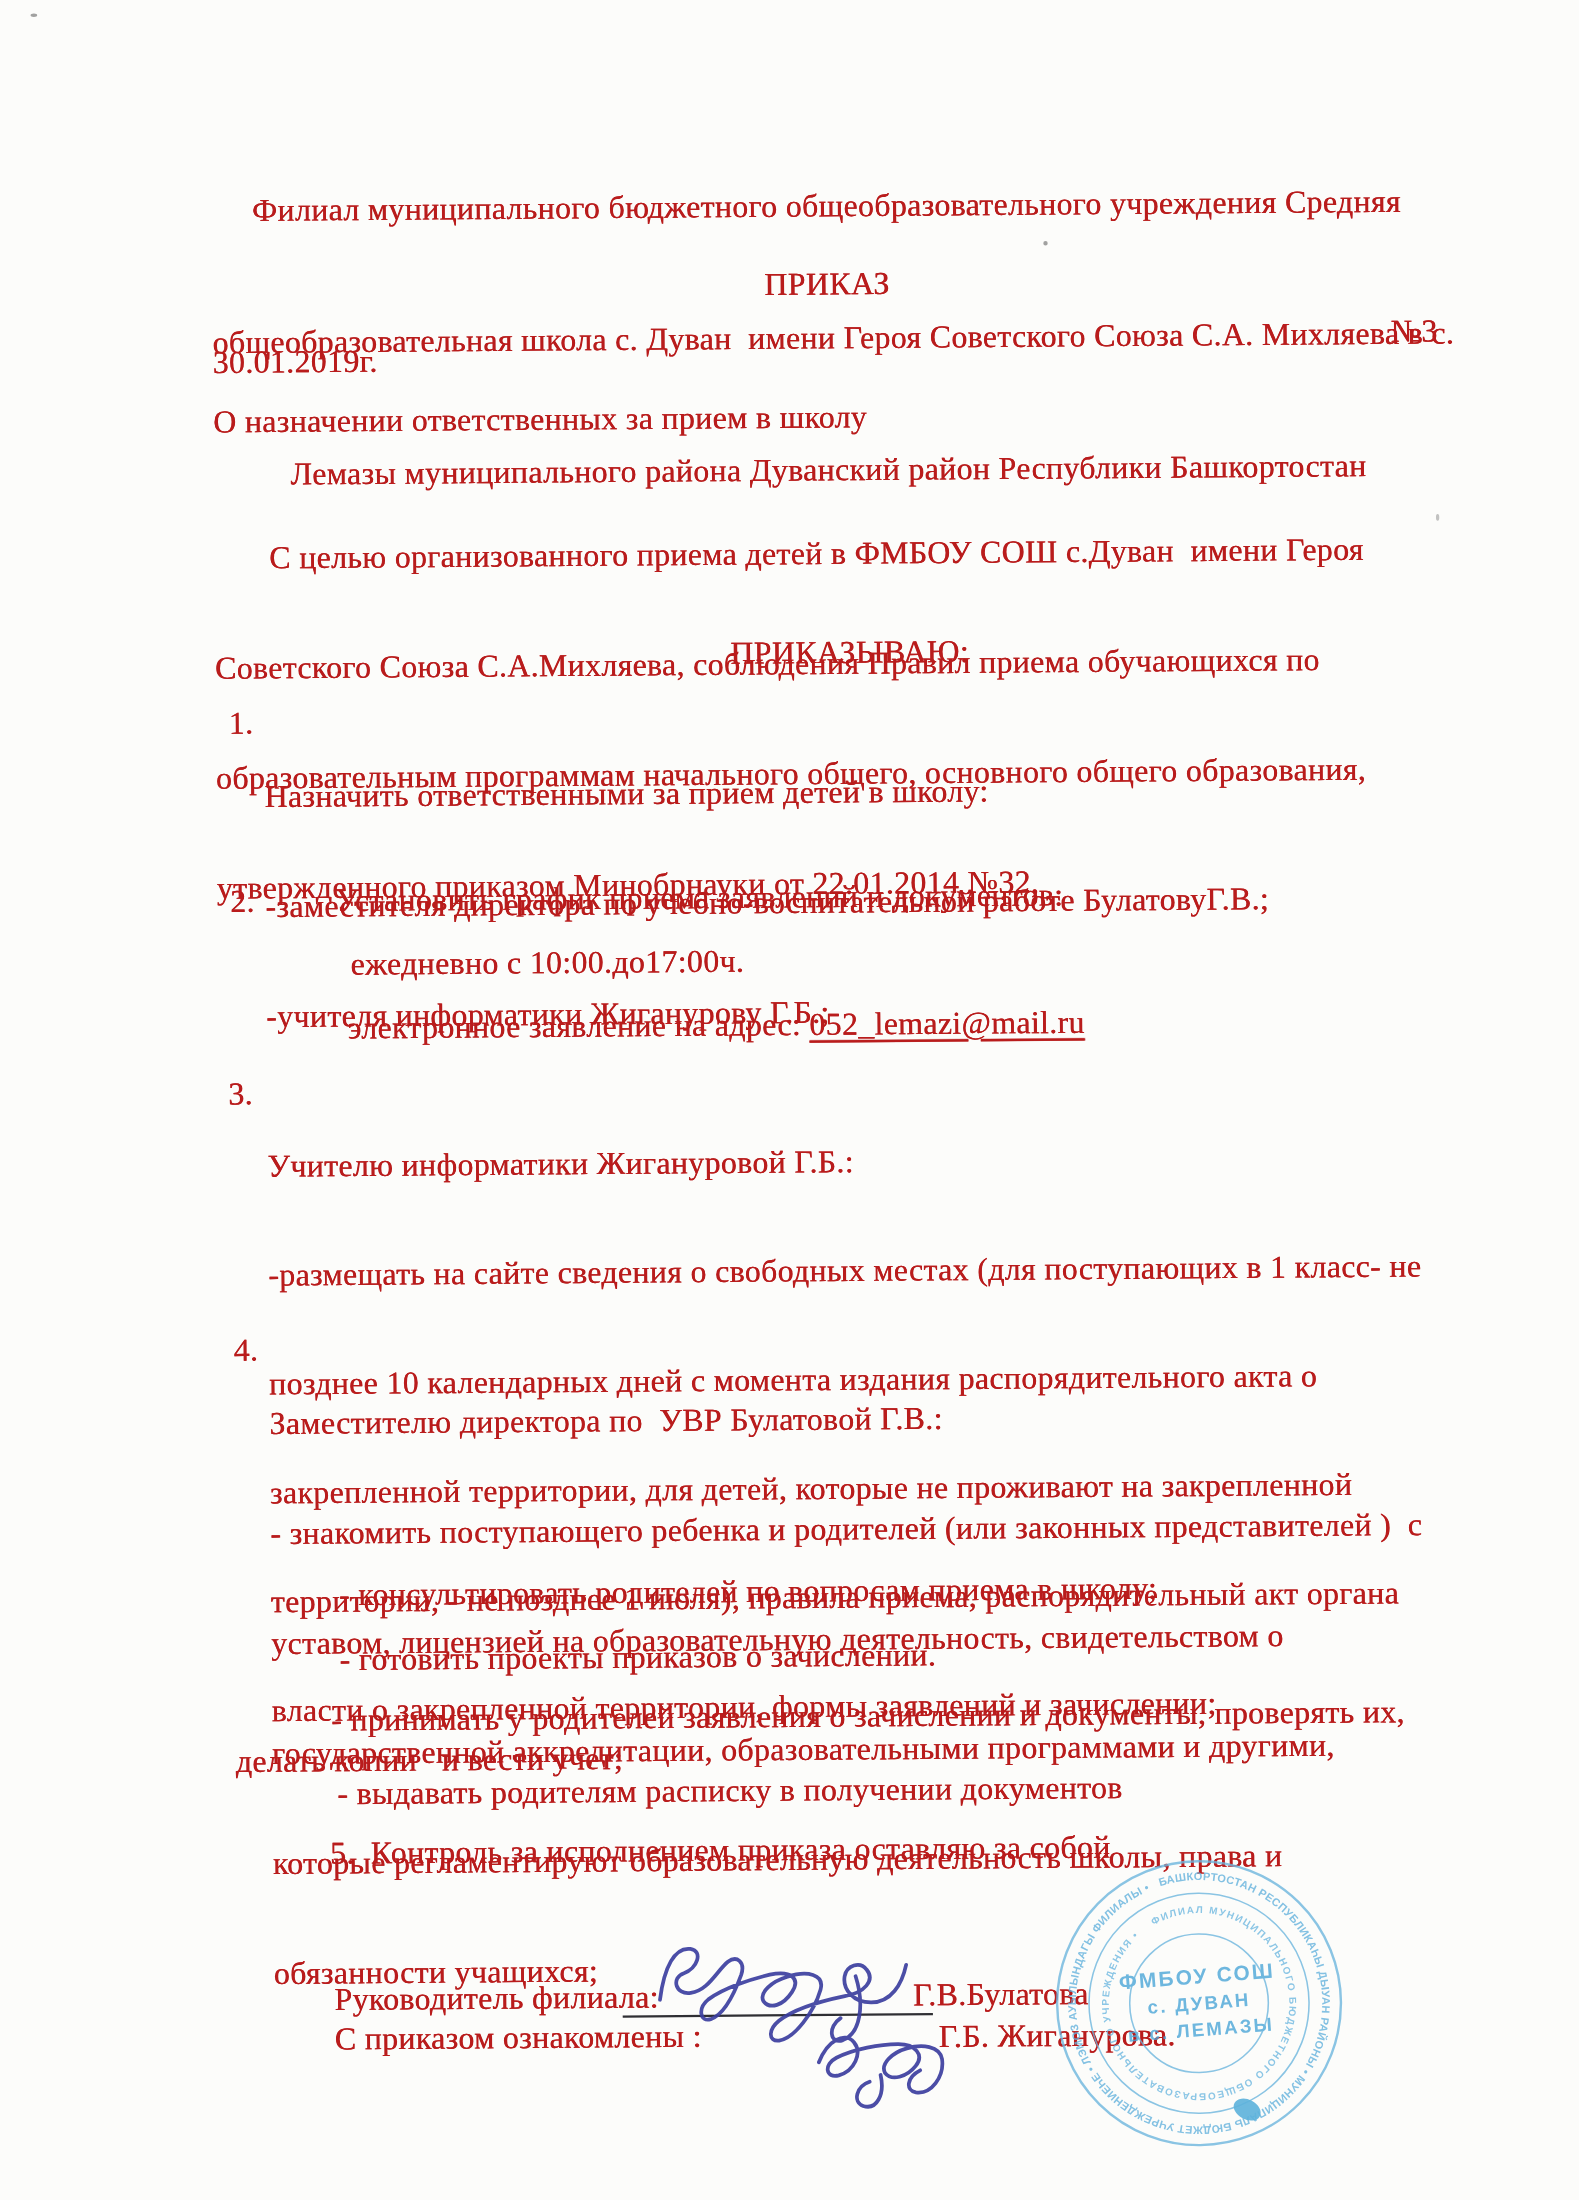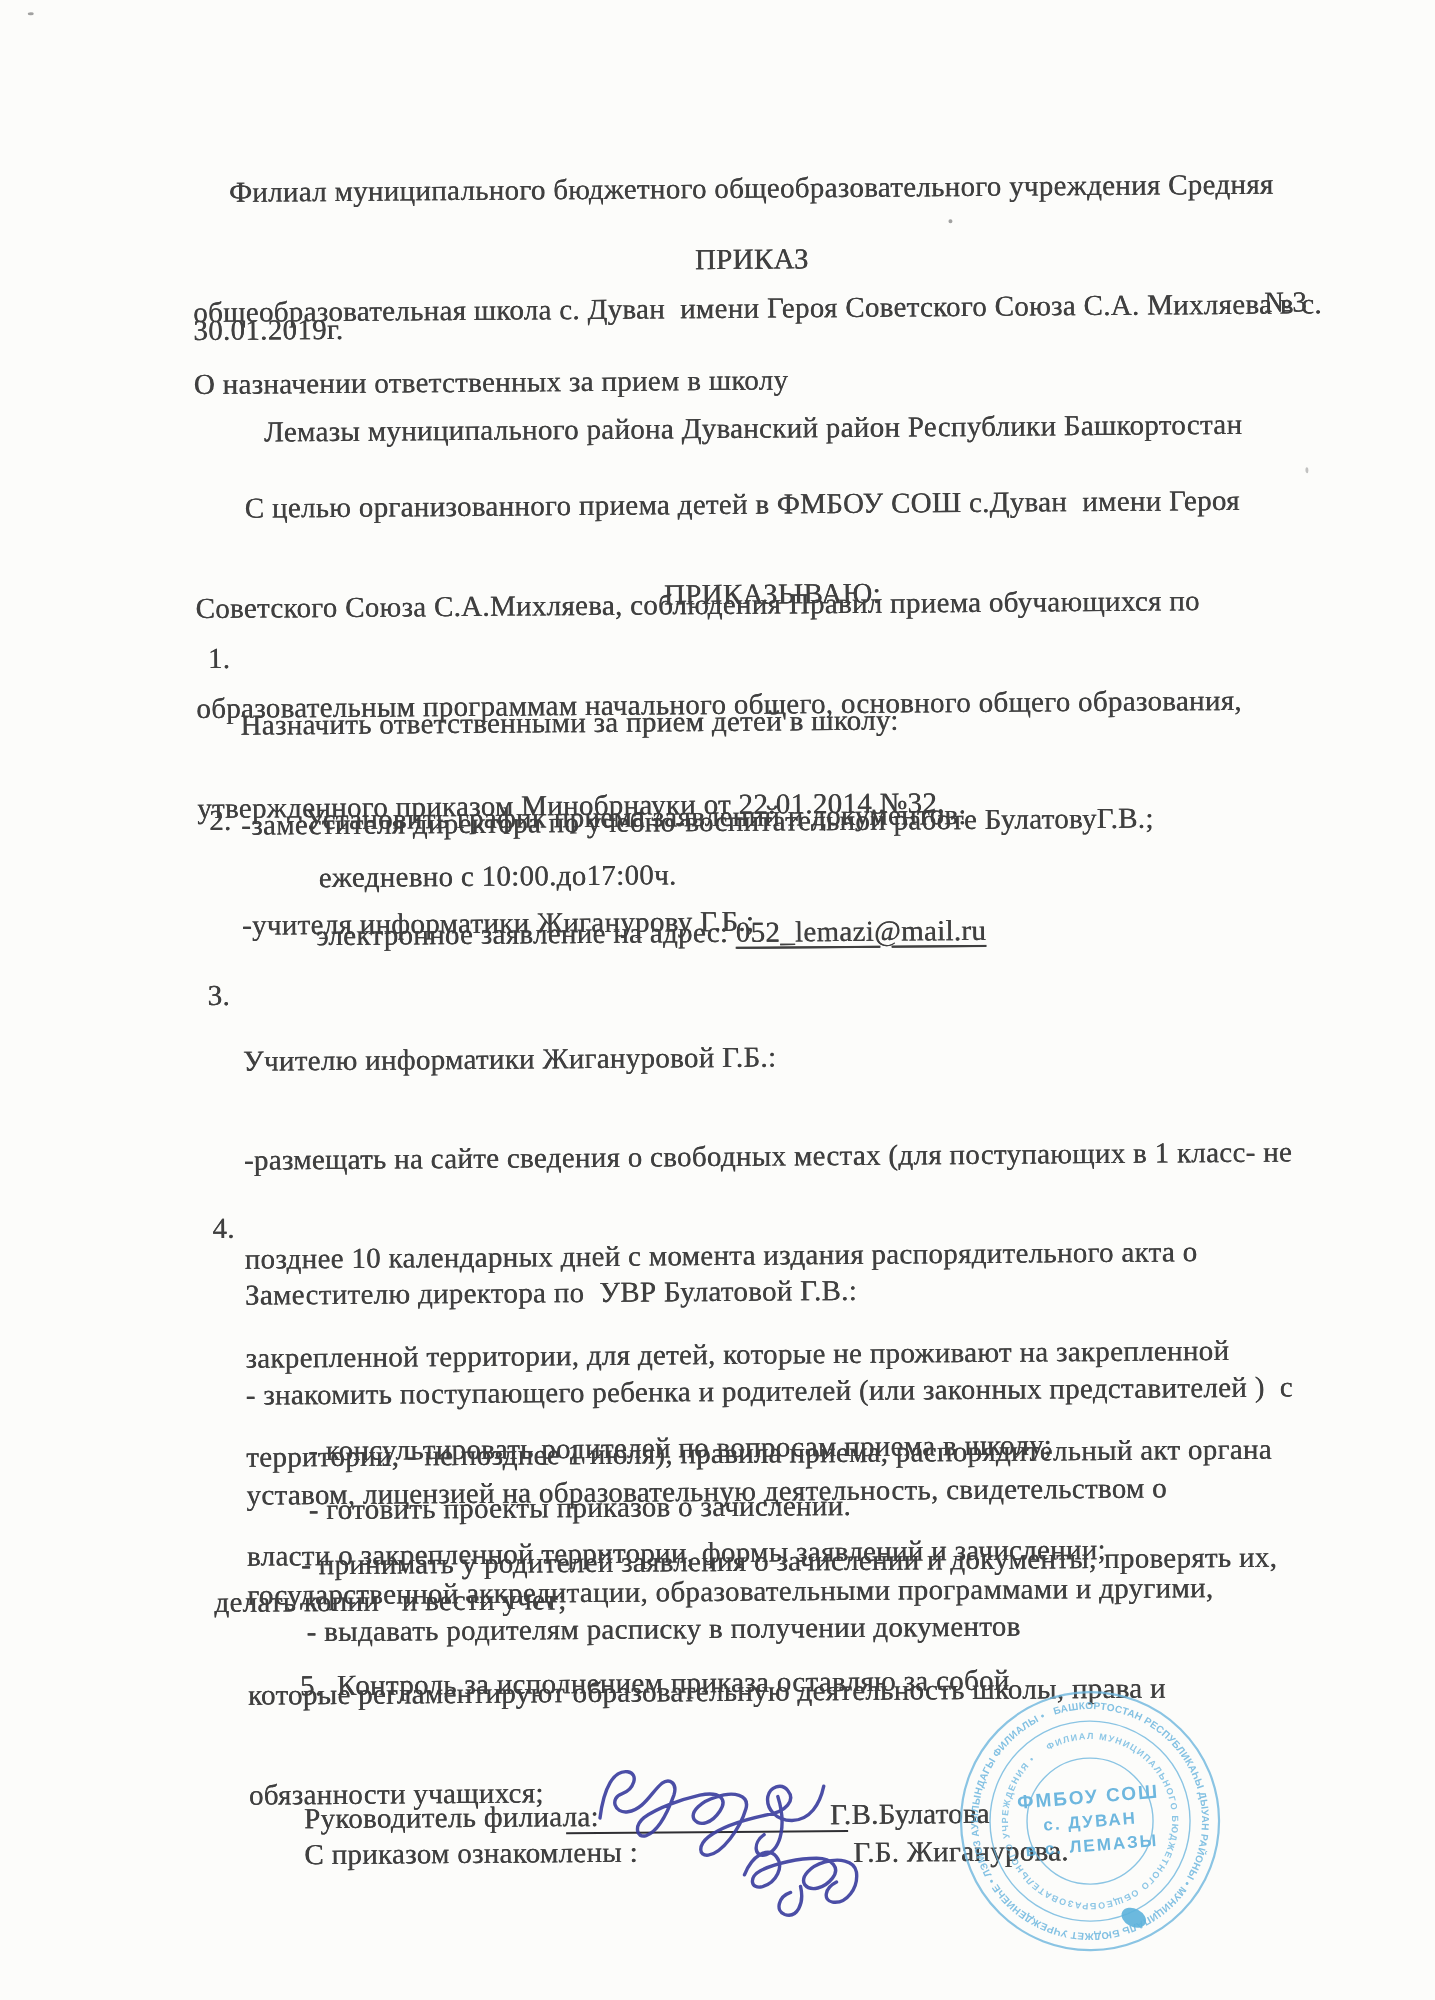--- a/index.html
+++ b/index.html
@@ -1,20 +1,20 @@
 <!DOCTYPE html>
 <html><head>
 <meta charset="utf-8">
 <style>
   html,body{margin:0;padding:0;background:#e8e8e8;}
   #doc{
     position:relative;width:1435px;height:2000px;margin:0 auto;
     background:#fcfcfa;overflow:hidden;
     font-family:"Liberation Serif","DejaVu Serif",serif;
-    color:#404040;font-size:29px;
+    color:#b91c1c;font-size:29px;
   }
   #content{position:absolute;inset:0;transform:rotate(-0.45deg);transform-origin:50% 40%;}
   .ln{position:absolute;white-space:pre;letter-spacing:0.3px;text-shadow:0.35px 0 0 currentColor;}
   .ctr{left:197px;width:1118px;text-align:center;}
   .hdr{line-height:40px;}
   .blk{position:absolute;white-space:pre;letter-spacing:0.3px;text-shadow:0.35px 0 0 currentColor;}
   .blk div{white-space:pre;}
   .lh34 div{height:34px;line-height:34px;}
   .lh33 div{height:33px;line-height:33px;}
   .indent{padding-left:50px;}

